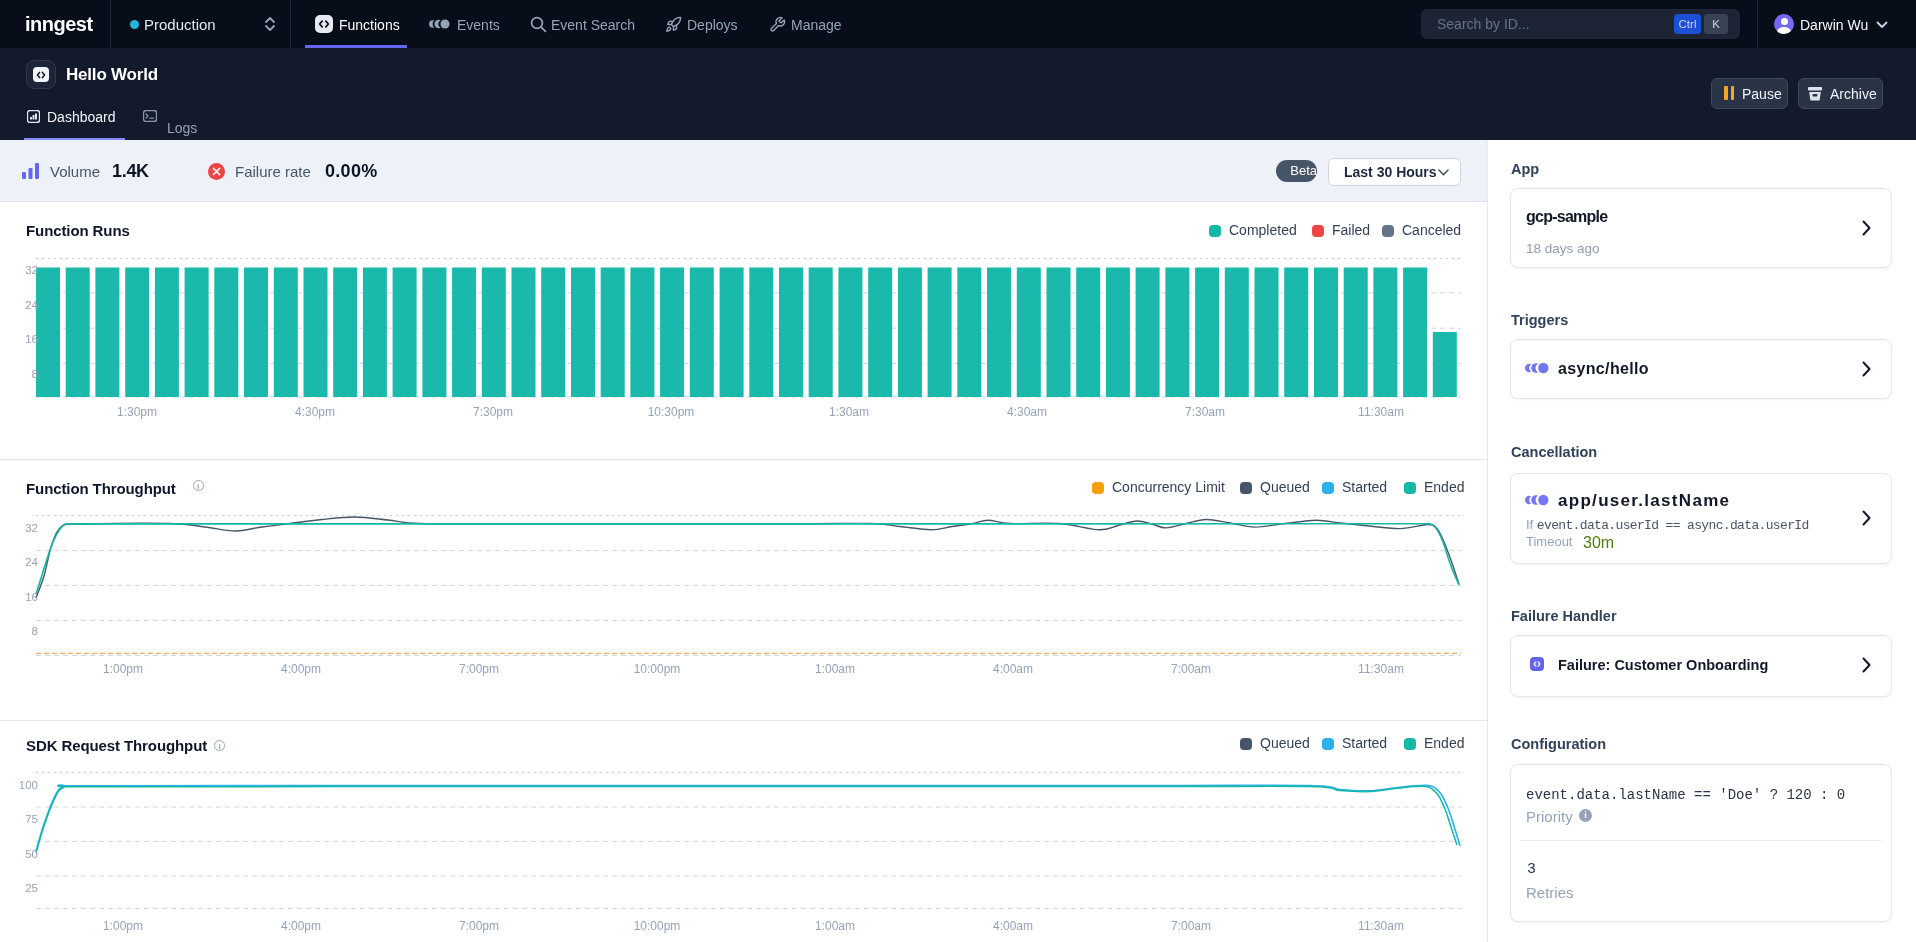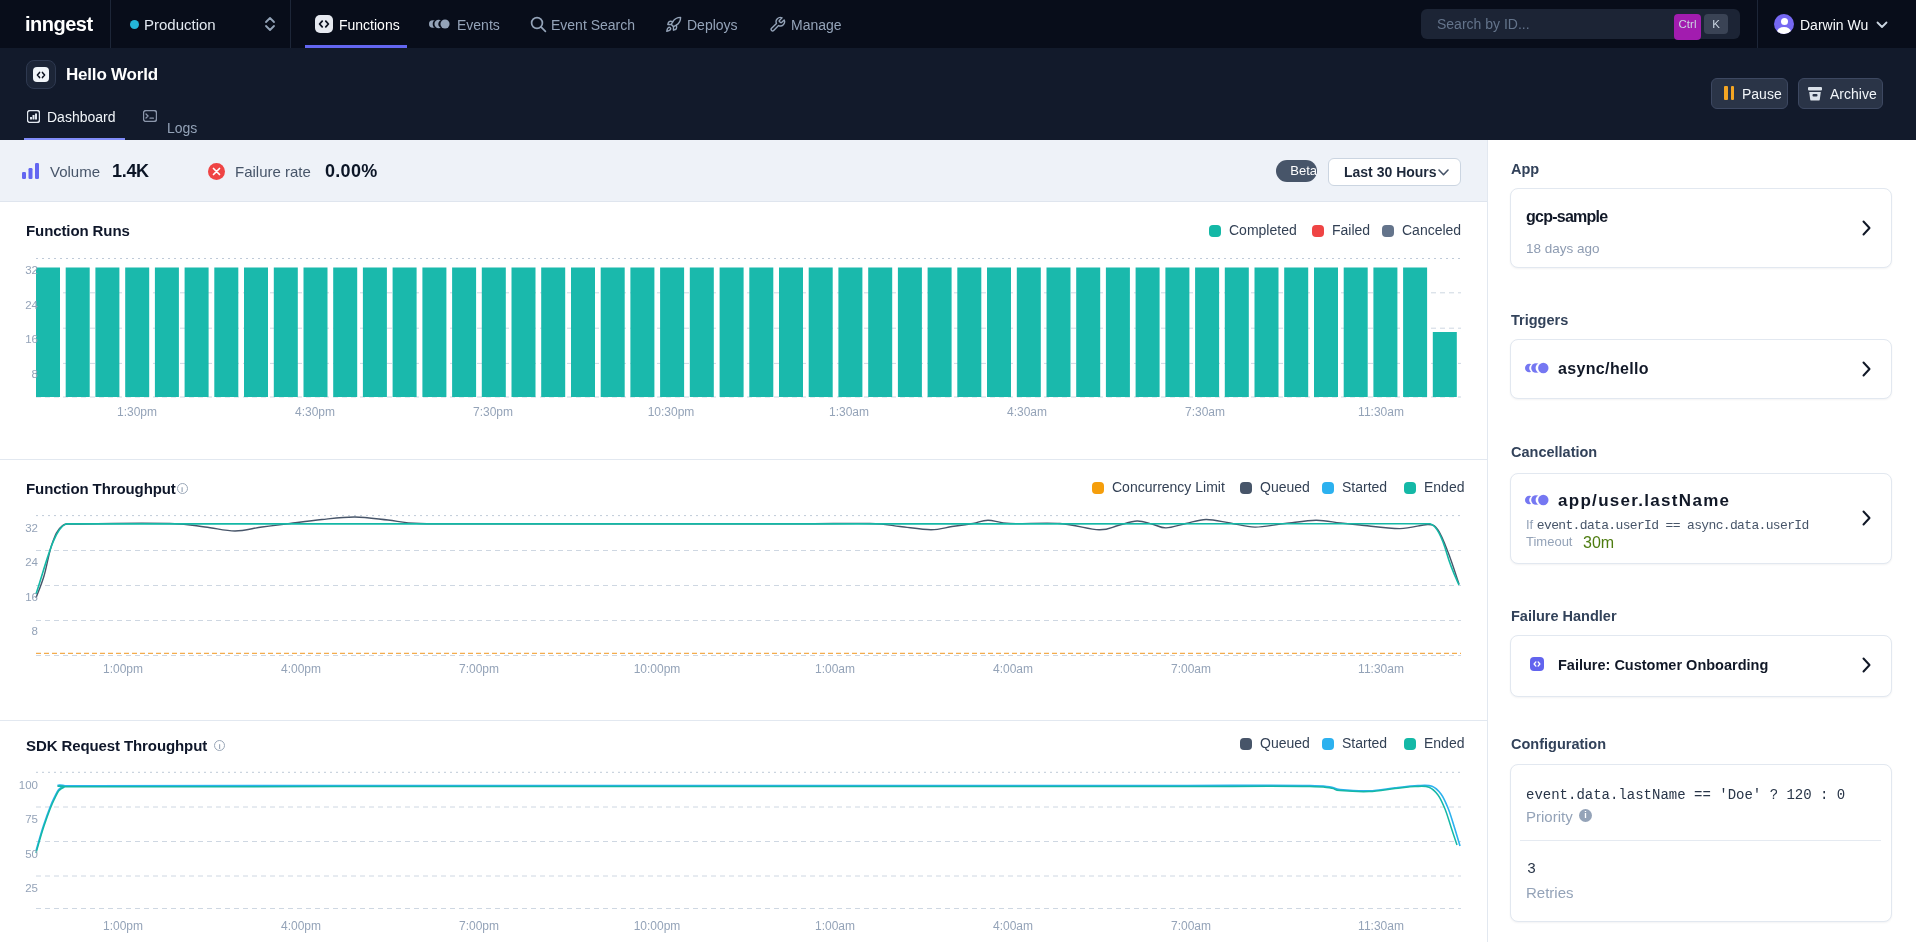--- a/index.html
+++ b/index.html
@@ -43,21 +43,21 @@
       <path d="M12 15v5s3.03-.55 4-2c1.08-1.62 0-5 0-5"></path>
     </svg>
 <div class="abs" style="left:687px;top:17px;font-size:14px;color:#94a3b8">Deploys</div>
 <svg width="17" height="17" viewBox="0 0 24 24" style="position:absolute;left:769px;top:16px" fill="none" stroke="#94a3b8" stroke-width="2" stroke-linecap="round" stroke-linejoin="round">
       <path d="M14.7 6.3a1 1 0 0 0 0 1.4l1.6 1.6a1 1 0 0 0 1.4 0l3.77-3.77a6 6 0 0 1-7.94 7.94l-6.91 6.91a2.12 2.12 0 0 1-3-3l6.91-6.91a6 6 0 0 1 7.94-7.94l-3.76 3.76z"></path>
     </svg>
 <div class="abs" style="left:791px;top:17px;font-size:14px;color:#94a3b8">Manage</div>
 
 <div class="abs" style="left:1421px;top:9px;width:319px;height:30px;background:#1c2435;border-radius:6px"></div>
 <div class="abs" style="left:1437px;top:16px;font-size:14px;color:#64748b">Search by ID...</div>
-<div class="abs" style="left:1674px;top:14px;width:27px;height:26px;background:#a21caf;border-radius:4px;color:#cbd5e1;font-size:11.5px;text-align:center;line-height:20px">Ctrl</div>
+<div class="abs" style="left:1674px;top:14px;width:27px;height:20px;background:#1d4ed8;border-radius:4px;color:#cbd5e1;font-size:11.5px;text-align:center;line-height:20px">Ctrl</div>
 <div class="abs" style="left:1704px;top:14px;width:24px;height:20px;background:#3a4355;border-radius:4px;color:#cbd5e1;font-size:11.5px;text-align:center;line-height:20px">K</div>
 <div class="abs" style="left:1757px;top:0;width:1px;height:48px;background:#1d2638"></div>
 
 <div class="abs" style="left:1774px;top:14px;width:20px;height:20px;border-radius:50%;background:#7668F2;overflow:hidden">
   <div style="position:absolute;left:6.5px;top:4px;width:7px;height:7px;border-radius:50%;background:#fff"></div>
   <div style="position:absolute;left:3px;top:12.5px;width:14px;height:10px;border-radius:50%;background:#fff"></div>
 </div>
 <div class="abs" style="left:1800px;top:17px;font-size:14px;color:#f8fafc">Darwin Wu</div>
 <svg class="abs" width="12" height="8" viewBox="0 0 12 8" style="left:1876px;top:21px">
       <path d="M1.5 1.5 L6 6 L10.5 1.5" stroke="#cbd5e1" stroke-width="1.8" fill="none" stroke-linecap="round" stroke-linejoin="round"></path>
@@ -118,21 +118,21 @@
 
 <div class="abs" style="left:26px;top:222px;font-size:15px;font-weight:700;letter-spacing:-0.1px;color:#0f172a">Function Runs</div>
 <div style="position:absolute;left:1209px;top:225px;width:12px;height:12px;border-radius:4px;background:#14B8A6"></div>
     <div style="position:absolute;left:1229px;top:222px;font-size:14px;color:#334155">Completed</div>
 <div style="position:absolute;left:1312px;top:225px;width:12px;height:12px;border-radius:4px;background:#EF4444"></div>
     <div style="position:absolute;left:1332px;top:222px;font-size:14px;color:#334155">Failed</div>
 <div style="position:absolute;left:1382px;top:225px;width:12px;height:12px;border-radius:4px;background:#64748b"></div>
     <div style="position:absolute;left:1402px;top:222px;font-size:14px;color:#334155">Canceled</div>
 
 <div class="abs" style="left:0;top:459px;width:1487px;height:1px;background:#e2e8f0"></div>
-<div class="abs" style="left:26px;top:480px;display:flex;align-items:center;gap:1px">
+<div class="abs" style="left:26px;top:480px;display:flex;gap:17px">
       <span style="font-size:15px;font-weight:700;letter-spacing:-0.1px;color:#0f172a">Function Throughput</span>
       <span style="width:11px;height:11px;border:1px solid #9aa7b8;border-radius:50%;color:#9aa7b8;font-size:8px;line-height:11px;text-align:center;font-weight:700">i</span>
     </div>
 <div style="position:absolute;left:1092px;top:482px;width:12px;height:12px;border-radius:4px;background:#F59E0B"></div>
     <div style="position:absolute;left:1112px;top:479px;font-size:14px;color:#334155">Concurrency Limit</div>
 <div style="position:absolute;left:1240px;top:482px;width:12px;height:12px;border-radius:4px;background:#475569"></div>
     <div style="position:absolute;left:1260px;top:479px;font-size:14px;color:#334155">Queued</div>
 <div style="position:absolute;left:1322px;top:482px;width:12px;height:12px;border-radius:4px;background:#2CB1EF"></div>
     <div style="position:absolute;left:1342px;top:479px;font-size:14px;color:#334155">Started</div>
 <div style="position:absolute;left:1404px;top:482px;width:12px;height:12px;border-radius:4px;background:#14B8A6"></div>

